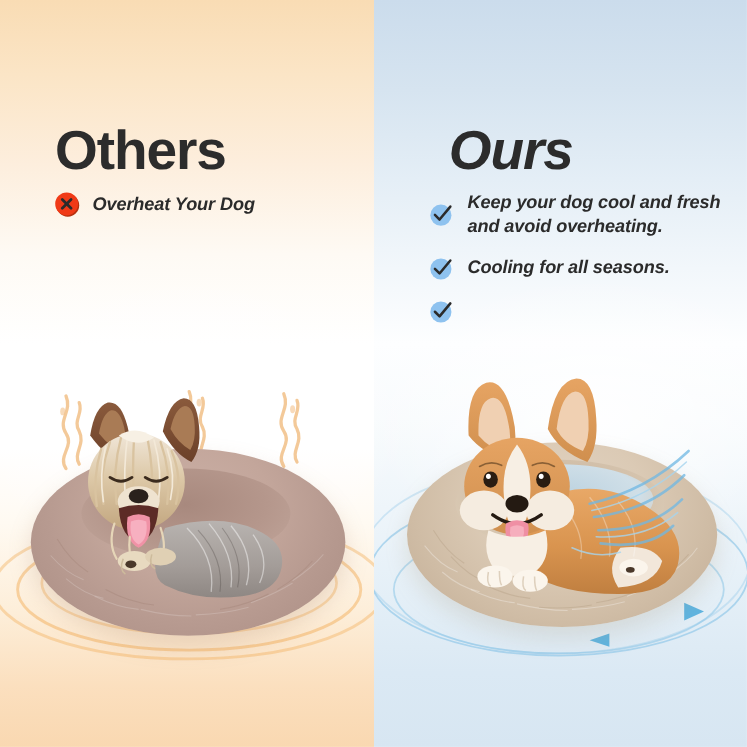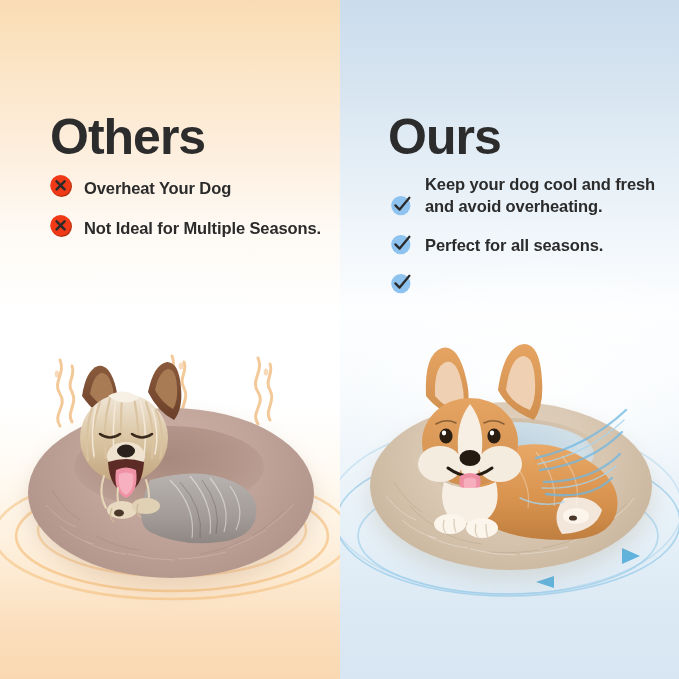--- a/index.html
+++ b/index.html
@@ -54,28 +54,28 @@
   .heading{
     position:absolute;
     font-weight:bold;
     font-size:50px;
     letter-spacing:-1px;
     color:#2c2c2c;
     line-height:1;
     text-align:center;
   }
   .heading-left{left:50px;top:112px;}
-  .heading-right{left:388px;top:112px;}
+  .heading-right{left:408px;top:112px;font-style:italic;}
 
   
   .list{position:absolute;}
   .list-left{left:48px;top:173px;width:286px;}
   .list-right{left:389px;top:173px;width:280px;}
 
-  .bullet{display:flex;align-items:flex-end;margin-bottom:14px;}
+  .bullet{display:flex;align-items:center;margin-bottom:14px;font-style:italic;}
   .bullet:last-child{margin-bottom:0;}
   .bullet-icon{flex:0 0 auto;width:26px;height:26px;margin-right:10px;margin-top:0px;}
   .bullet-icon svg{display:block;}
   .bullet-text{
     font-size:16.5px;
     font-weight:bold;
     color:#2b2b2b;
     line-height:1.30;
     letter-spacing:-.1px;
     padding-top:1px;
@@ -150,33 +150,20 @@
           <circle cx="12.6" cy="12.4" r="10.4" fill="#f03a17"></circle>
           <g stroke="#2b2b2b" stroke-width="2.5" stroke-linecap="round">
             <line x1="8.6" y1="8.4" x2="16.6" y2="16.4"></line>
             <line x1="16.6" y1="8.4" x2="8.6" y2="16.4"></line>
           </g>
         </svg>
       </span>
       <span class="bullet-text">Overheat Your Dog</span>
     </div>
 
-    <div class="bullet">
-      <span class="bullet-icon">
-        <svg width="26" height="26" viewBox="0 0 26 26">
-          <circle cx="13.6" cy="13.6" r="10.4" fill="#b5310f"></circle>
-          <circle cx="12.6" cy="12.4" r="10.4" fill="#f03a17"></circle>
-          <g stroke="#2b2b2b" stroke-width="2.5" stroke-linecap="round">
-            <line x1="8.6" y1="8.4" x2="16.6" y2="16.4"></line>
-            <line x1="16.6" y1="8.4" x2="8.6" y2="16.4"></line>
-          </g>
-        </svg>
-      </span>
-      <span class="bullet-text">Not Ideal for Multiple Seasons.</span>
-    </div>
 
   </div>
 
   <div class="heading heading-right">Ours</div>
 
   <div class="list list-right">
 
     <div class="bullet">
       <span class="bullet-icon">
         <svg width="26" height="26" viewBox="0 0 26 26">
@@ -187,21 +174,21 @@
       <span class="bullet-text">Keep your dog cool and fresh and avoid overheating.</span>
     </div>
 
     <div class="bullet">
       <span class="bullet-icon">
         <svg width="26" height="26" viewBox="0 0 26 26">
           <circle cx="11.8" cy="13.6" r="9.6" fill="#8ec2ef"></circle>
           <path d="M6.4 13.4 L10.6 17.6 L20.4 5.8" fill="none" stroke="#2b2b2b" stroke-width="2.3" stroke-linecap="round" stroke-linejoin="round"></path>
         </svg>
       </span>
-      <span class="bullet-text">Perfect for all seasons.</span>
+      <span class="bullet-text">Cooling for all seasons.</span>
     </div>
 
     <div class="bullet">
       <span class="bullet-icon">
         <svg width="26" height="26" viewBox="0 0 26 26">
           <circle cx="11.8" cy="13.6" r="9.6" fill="#8ec2ef"></circle>
           <path d="M6.4 13.4 L10.6 17.6 L20.4 5.8" fill="none" stroke="#2b2b2b" stroke-width="2.3" stroke-linecap="round" stroke-linejoin="round"></path>
         </svg>
       </span>
     </div>

